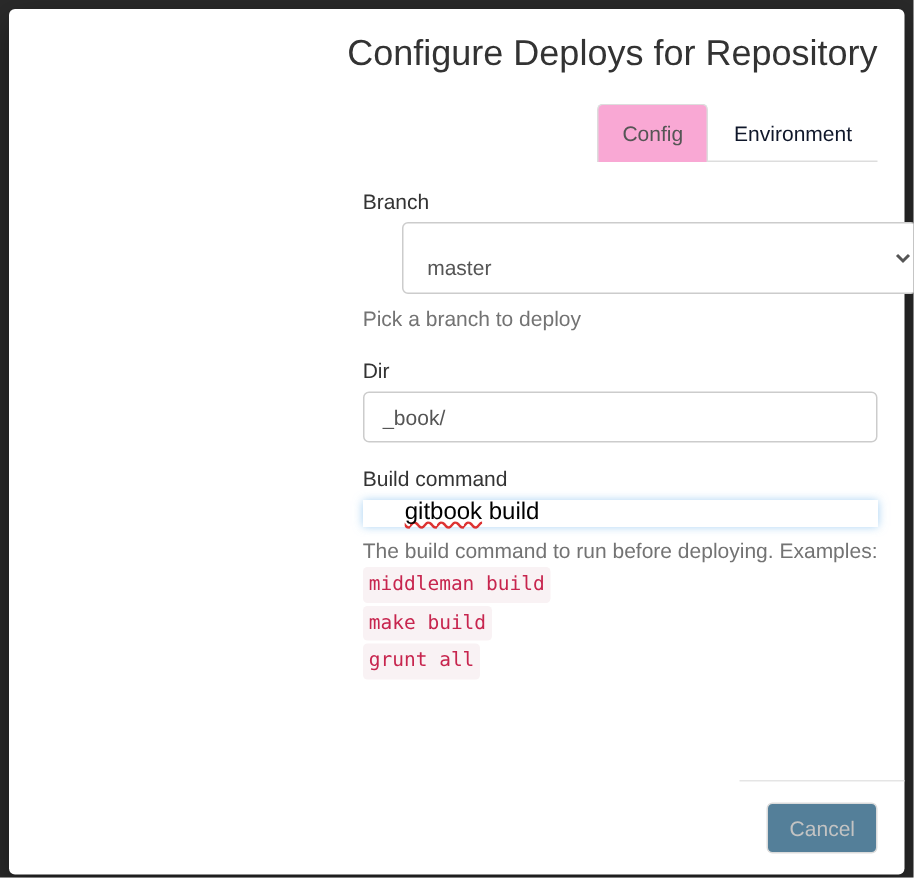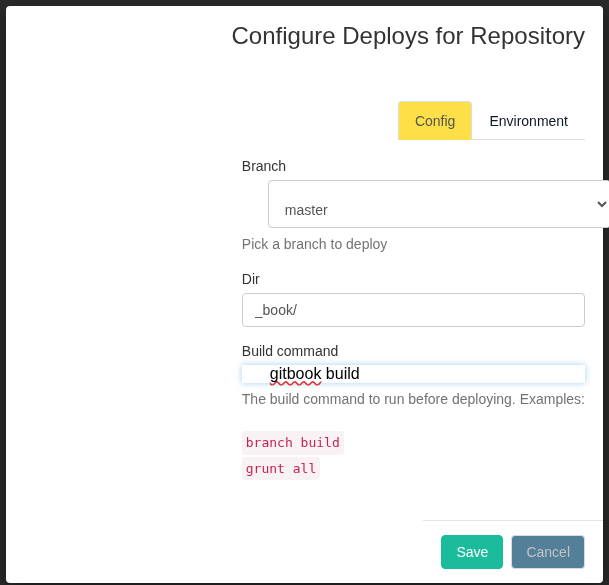--- a/index.html
+++ b/index.html
@@ -58,23 +58,22 @@
     cursor: pointer;
     border: 1px solid transparent;
     border-bottom: none;
     border-radius: 4px 4px 0 0;
     position: relative;
     bottom: -1px;
     color: #555;
   }
   .tab.active {
     border-color: #ddd;
-    background: #fde047;
+    background: #f9a8d4;
     color: #555;
-    margin-top: 32px;
   }
   .tab.inactive {
     color: #0f172a;
   }
   .form-body {
     padding: 18px 18px 18px 18px;
     flex: 1;
   }
   .form-group { margin-bottom: 16px; }
   label.field-label {
@@ -184,25 +183,24 @@
     <div class="form-group">
       <label class="field-label">Dir</label>
       <input type="text" class="form-control" value="_book/" style="">
     </div>
 
     <div class="form-group">
       <label class="field-label">Build command</label>
       <div class="form-control focused" style="cursor:text;padding-left:28px;"><span class="wavy">gitbook</span><span> build</span></div>
       <div class="help-text">
         <span>The build command to run before deploying. Examples:</span><br>
-        <br>
-        <code>branch build</code><br>
+        <code>middleman build</code><br>
+        <code>make build</code><br>
         <code>grunt all</code>
       </div>
     </div>
 
   </div>
 
   <div class="modal-footer">
-    <button class="btn btn-primary">Save</button>
     <button class="btn btn-default">Cancel</button>
   </div>
 </div>
 
 </body></html>

